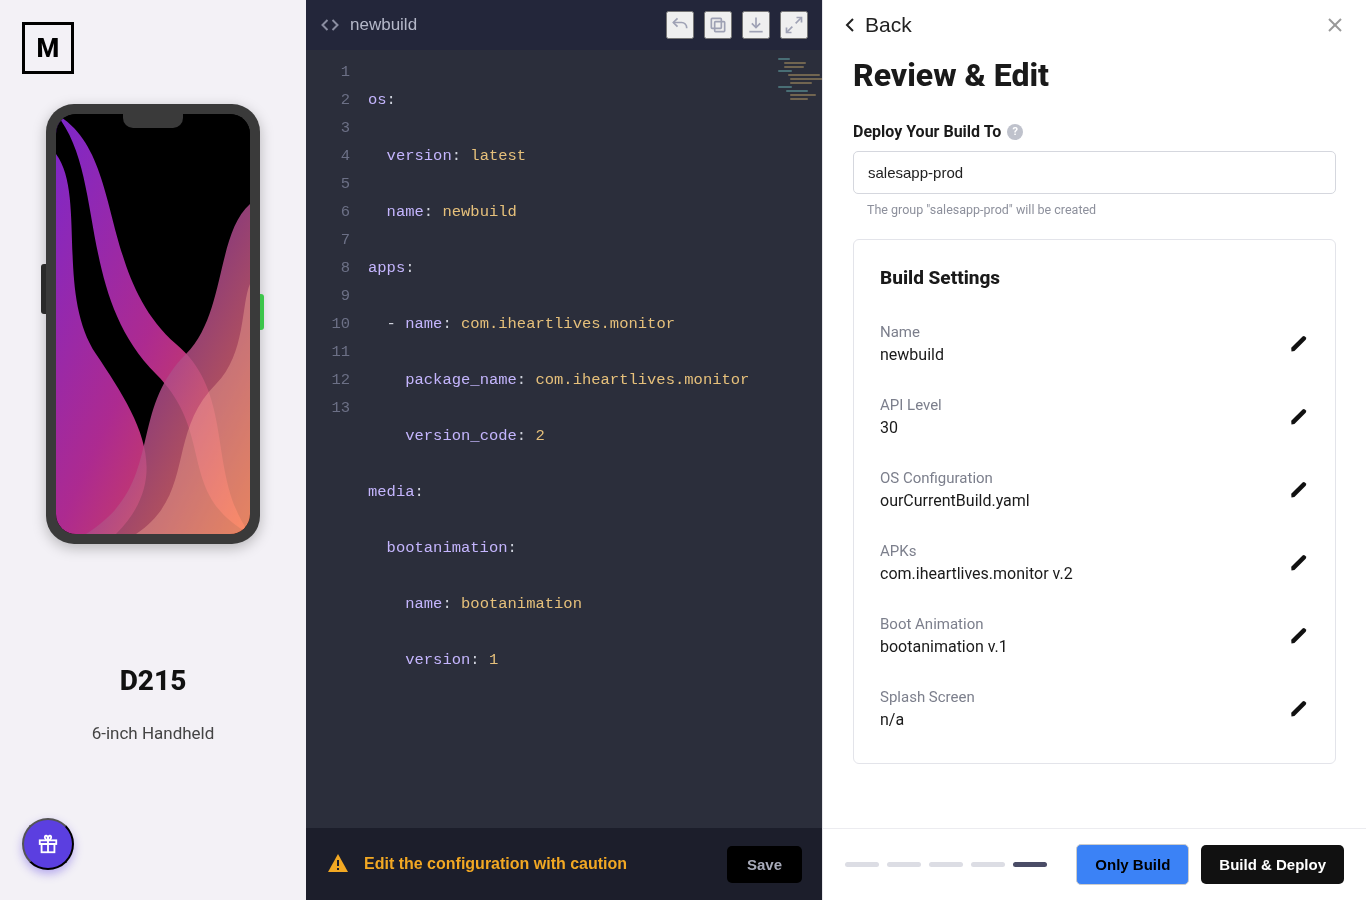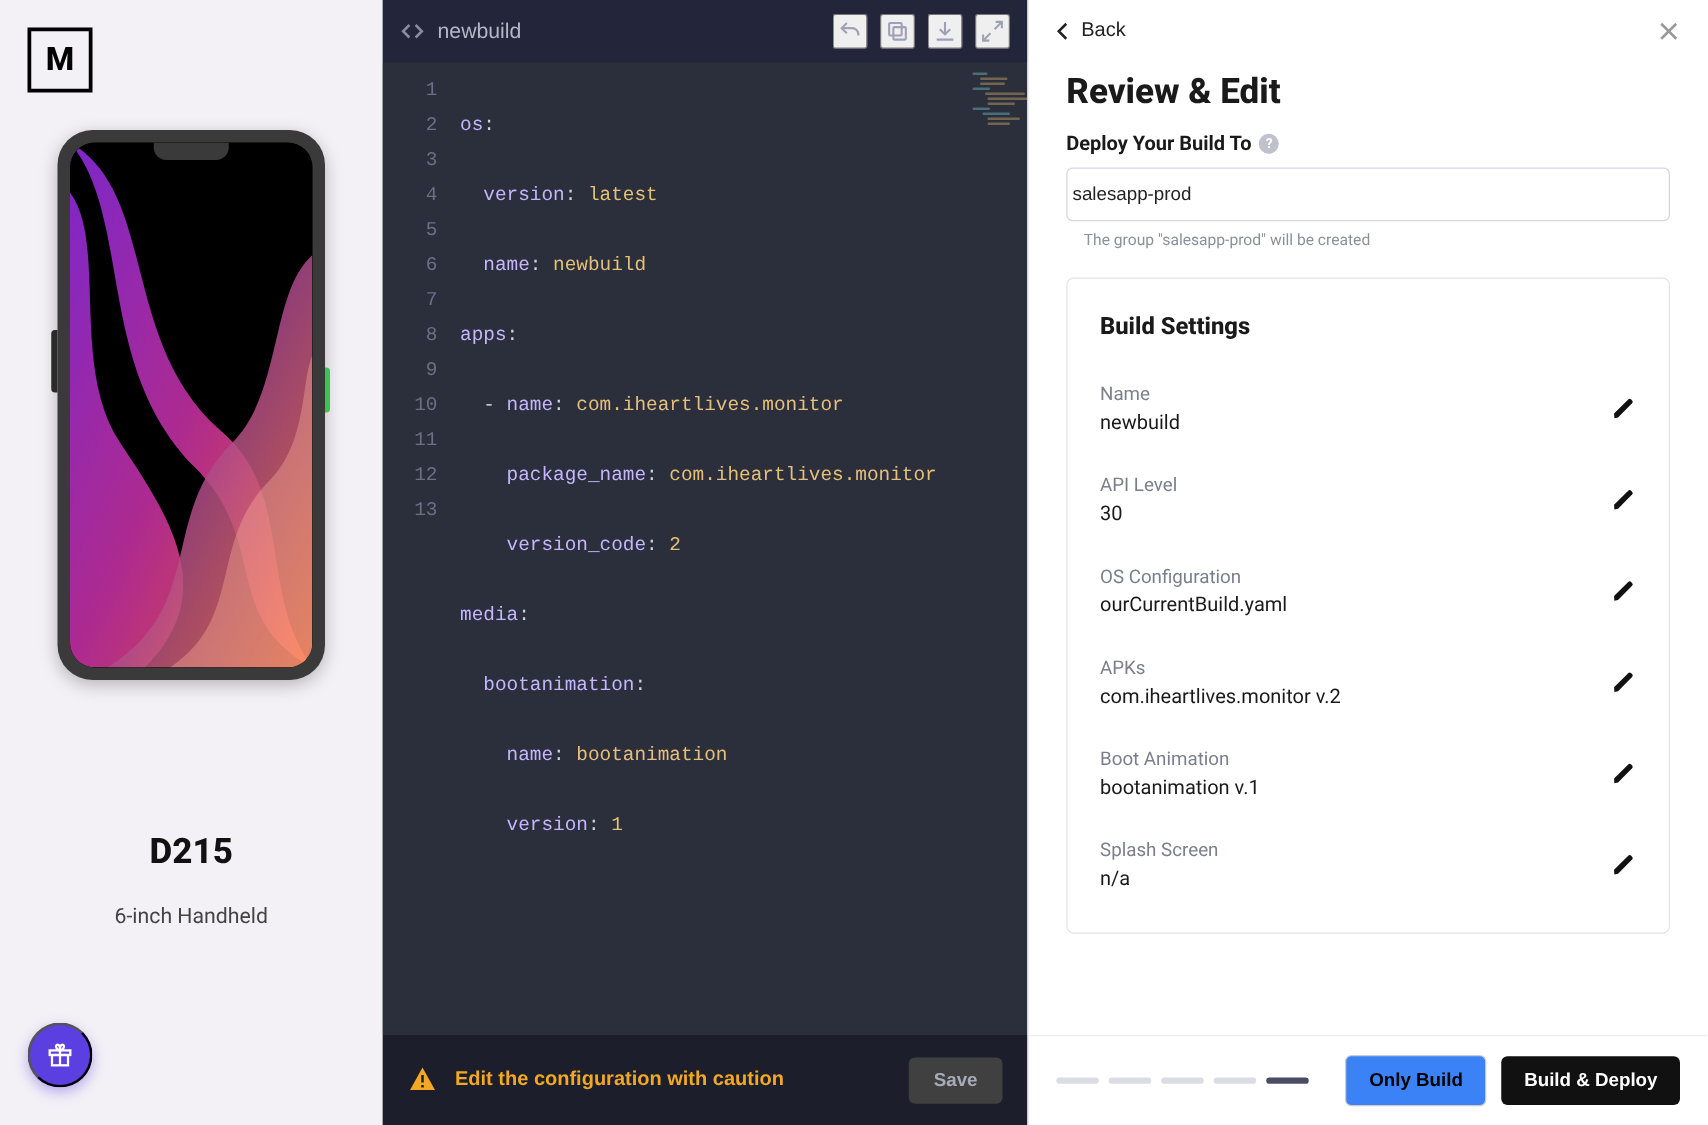--- a/index.html
+++ b/index.html
@@ -32,34 +32,34 @@
   .code { flex:1; padding: 8px 10px 0 4px; white-space:pre; }
   .tok-key { color:#c4b5fd; }
   .tok-punc { color:#cfd2dc; }
   .tok-str { color:#e6c07b; }
   .minimap { position:absolute; top:6px; right:4px; width:40px; height:70px; opacity:.45; }
   .minimap .mm-line { height:2px; margin:2px 0; border-radius:1px; }
   .editor-footer { height: 72px; background: #1c1e2b; display:flex; align-items:center; padding: 0 20px; gap:14px; font-family:-apple-system,sans-serif; }
   .warn-icon { color:#f2a823; }
   .warn-text { color:#f2a823; font-size:16px; font-weight:600; }
   .ef-spacer { flex:1; }
-  .save-btn { background:#404040; color:#a7aab9; border:none; padding:10px 20px; border-radius:5px; font-size:15px; font-weight:600; }
+  .save-btn { background:#000000; color:#a7aab9; border:none; padding:10px 20px; border-radius:5px; font-size:15px; font-weight:600; }
 
   
   .right-col { flex:1; background:#fff; display:flex; flex-direction:column; border-left:1px solid #e6e6ea; }
   .r-header { height:50px; display:flex; align-items:center; padding:0 22px; }
-  .back-btn { display:flex; align-items:center; gap:10px; color:#222; font-size:16px; background:none; border:none; }
+  .back-btn { display:flex; align-items:center; gap:10px; color:#222; font-size:21px; background:none; border:none; }
   .rh-spacer { flex:1; }
   .close-btn { color:#999; background:none; border:none; font-size:20px; }
   .r-body { padding: 6px 30px 0 30px; flex:1; overflow:auto; color:#1a1a1a; }
-  .r-title { font-size:28px; font-weight:800; margin-bottom:16px; }
+  .r-title { font-size:32px; font-weight:800; margin-bottom:28px; }
   .r-desc { font-size:17px; color:#6b6e7a; line-height:1.55; margin-bottom:28px; }
   .field-label { font-size:16px; font-weight:700; display:flex; align-items:center; gap:6px; margin-bottom:10px; }
   .help-icon { width:16px; height:16px; border-radius:50%; background:#bfc2cc; color:#fff; font-size:11px; display:flex; align-items:center; justify-content:center; font-weight:700; }
-  .deploy-input { width:100%; border:1px solid #d5d7de; border-radius:5px; padding:12px 4px; font-size:15px; color:#222; }
+  .deploy-input { width:100%; border:1px solid #d5d7de; border-radius:5px; padding:12px 14px; font-size:15px; color:#222; }
   .field-hint { font-size:12.5px; color:#8d909c; margin: 8px 0 0 14px; }
   .settings-card { border:1px solid #e3e4ea; border-radius:6px; margin-top:22px; padding: 26px 26px 10px 26px; }
   .settings-title { font-size:19px; font-weight:800; margin-bottom:26px; }
   .setting-row { display:flex; align-items:center; justify-content:space-between; padding: 8px 0 24px 0; }
   .setting-text { display:flex; flex-direction:column; gap:4px; }
   .setting-label { font-size:15px; color:#7c7f8c; }
   .setting-value { font-size:16px; color:#1a1a1a; }
   .edit-ico { color:#111; }
   .r-footer { height:72px; border-top:1px solid #ececf0; display:flex; align-items:center; padding: 0 22px; gap:12px; }
   .steps { display:flex; gap:8px; }

